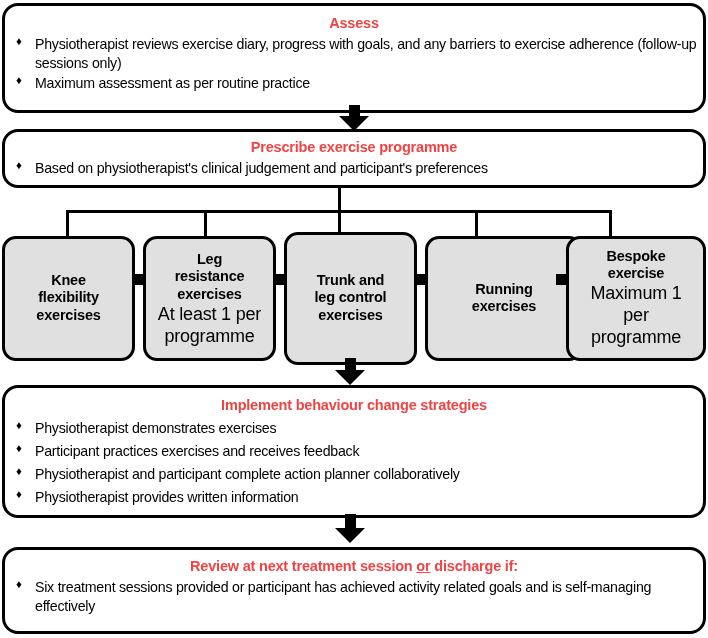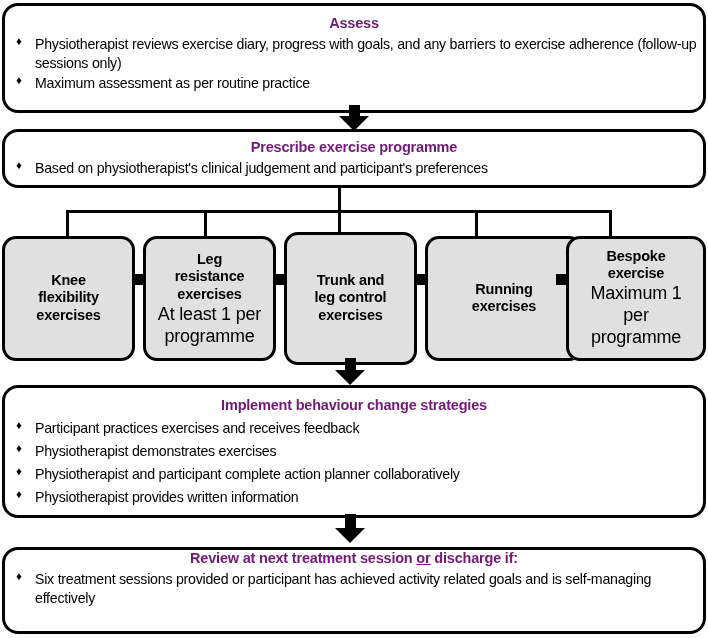--- a/index.html
+++ b/index.html
@@ -32,21 +32,21 @@
     border-radius: 14px;
     border-width: 3px;
   }
 
   
   .title {
     text-align: center;
     font-weight: bold;
     font-size: 14.5px;
     letter-spacing: -0.2px;
-    color: #701a75;
+    color: #ef4444;
     line-height: 1.2;
   }
   .title u { text-decoration: underline; }
 
   ul.bullets {
     list-style: none;
     margin: 3px 0 0 0;
     padding: 0;
   }
   ul.bullets li {
@@ -216,34 +216,34 @@
   <div class="joint" style="left:556px; top:274px;"></div>
 
   <div class="arrow" style="left:335px; top:358px; height:27px;">
     <div class="shaft" style="height:14px;"></div>
     <div class="head" style="top:12px;"></div>
   </div>
 
   <div class="box" style="left:2px; top:385px; width:704px; height:133px;">
     <div class="title" style="margin-top:9px;">Implement behaviour change strategies</div>
     <ul class="bullets" style="margin-top:5px;">
+      <li style="margin-bottom:4px;">Physiotherapist demonstrates exercises</li>
       <li style="margin-bottom:4px;">Participant practices exercises and receives feedback</li>
-      <li style="margin-bottom:4px;">Physiotherapist demonstrates exercises</li>
       <li style="margin-bottom:4px;">Physiotherapist and participant complete action planner collaboratively</li>
       <li>Physiotherapist provides written information</li>
     </ul>
   </div>
 
   <div class="arrow" style="left:335px; top:514px; height:30px;">
     <div class="shaft" style="height:16px;"></div>
     <div class="head" style="top:14px;"></div>
   </div>
 
   <div class="box" style="left:2px; top:547px; width:704px; height:87px;">
-    <div class="title" style="margin-top:0;">
+    <div class="title" style="margin-top:8px;">
       <span>Review at next treatment session </span><u>or</u><span> discharge if:</span>
     </div>
     <ul class="bullets">
       <li>Six treatment sessions provided or participant has achieved activity related goals and is self-managing effectively</li>
     </ul>
   </div>
 
 </div>
 
 </body></html>

